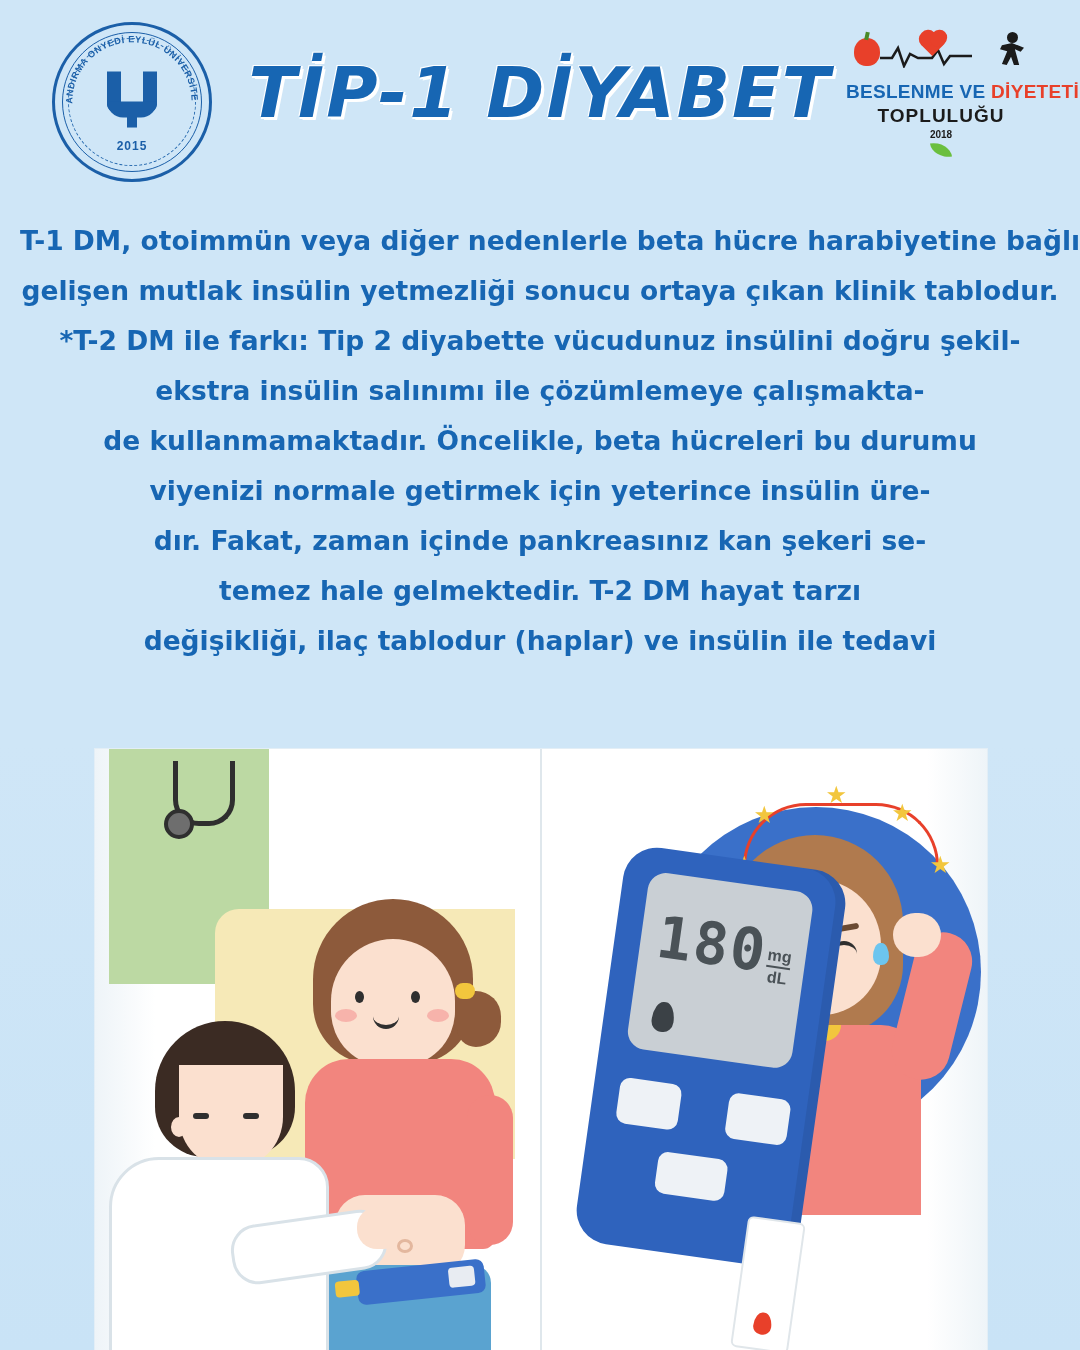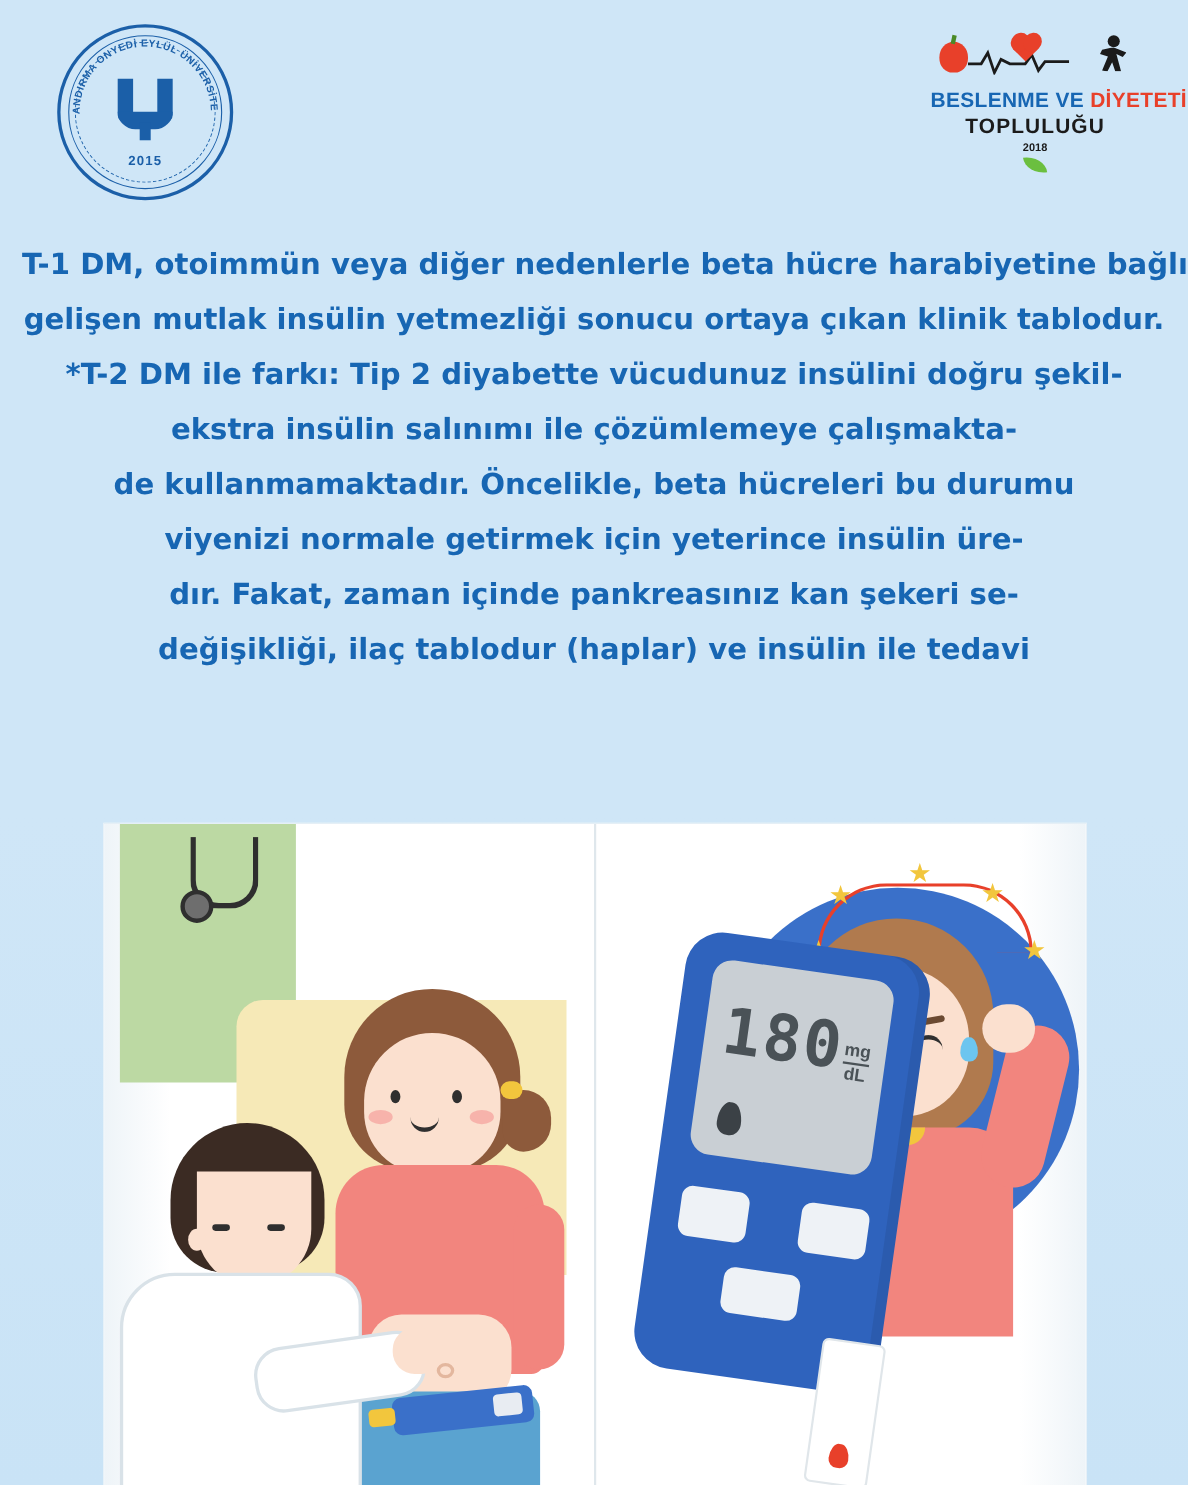--- a/index.html
+++ b/index.html
@@ -808,20 +808,21 @@
         <div class="seal-mark">
           <div class="bar l"></div>
           <div class="bar r"></div>
           <div class="base"></div>
           <div class="stem"></div>
         </div>
         <div class="seal-year">2015</div>
       </div>
     </div>
 
+    <div class="title">TİP-1 DİYABET</div>
 
     <div class="logo-right">
       <div class="art">
         <div class="apple"></div>
         <div class="ekg">
           <svg viewBox="0 0 92 24" width="92" height="24">
             <polyline points="0,14 12,14 18,4 24,22 30,10 38,14 52,14 58,6 64,20 70,12 92,12" fill="none" stroke="#1b1b1b" stroke-width="2.5"></polyline>
           </svg>
         </div>
         <div class="heart"></div>
@@ -840,20 +841,21 @@
   </div>
 
   <div class="body-text">
     <span class="ln">T-1 DM, otoimmün veya diğer nedenlerle beta hücre harabiyetine bağlı olarak</span>
     <span class="ln">gelişen mutlak insülin yetmezliği sonucu ortaya çıkan klinik tablodur.</span>
     <span class="ln">*T-2 DM ile farkı: Tip 2 diyabette vücudunuz insülini doğru şekil-</span>
     <span class="ln">ekstra insülin salınımı ile çözümlemeye çalışmakta-</span>
     <span class="ln">de kullanmamaktadır. Öncelikle, beta hücreleri bu durumu</span>
     <span class="ln">viyenizi normale getirmek için yeterince insülin üre-</span>
     <span class="ln">dır. Fakat, zaman içinde pankreasınız kan şekeri se-</span>
+    <span class="ln">temez hale gelmektedir. T-2 DM hayat tarzı</span>
     <span class="ln">değişikliği, ilaç tablodur (haplar) ve insülin ile tedavi</span>
   </div>
 
   <div class="illustration">
     <div class="page-curve left"></div>
     <div class="page-curve right"></div>
     <div class="book-spine"></div>
 
     <div class="scene-left">
       <div class="wall-green"></div>

